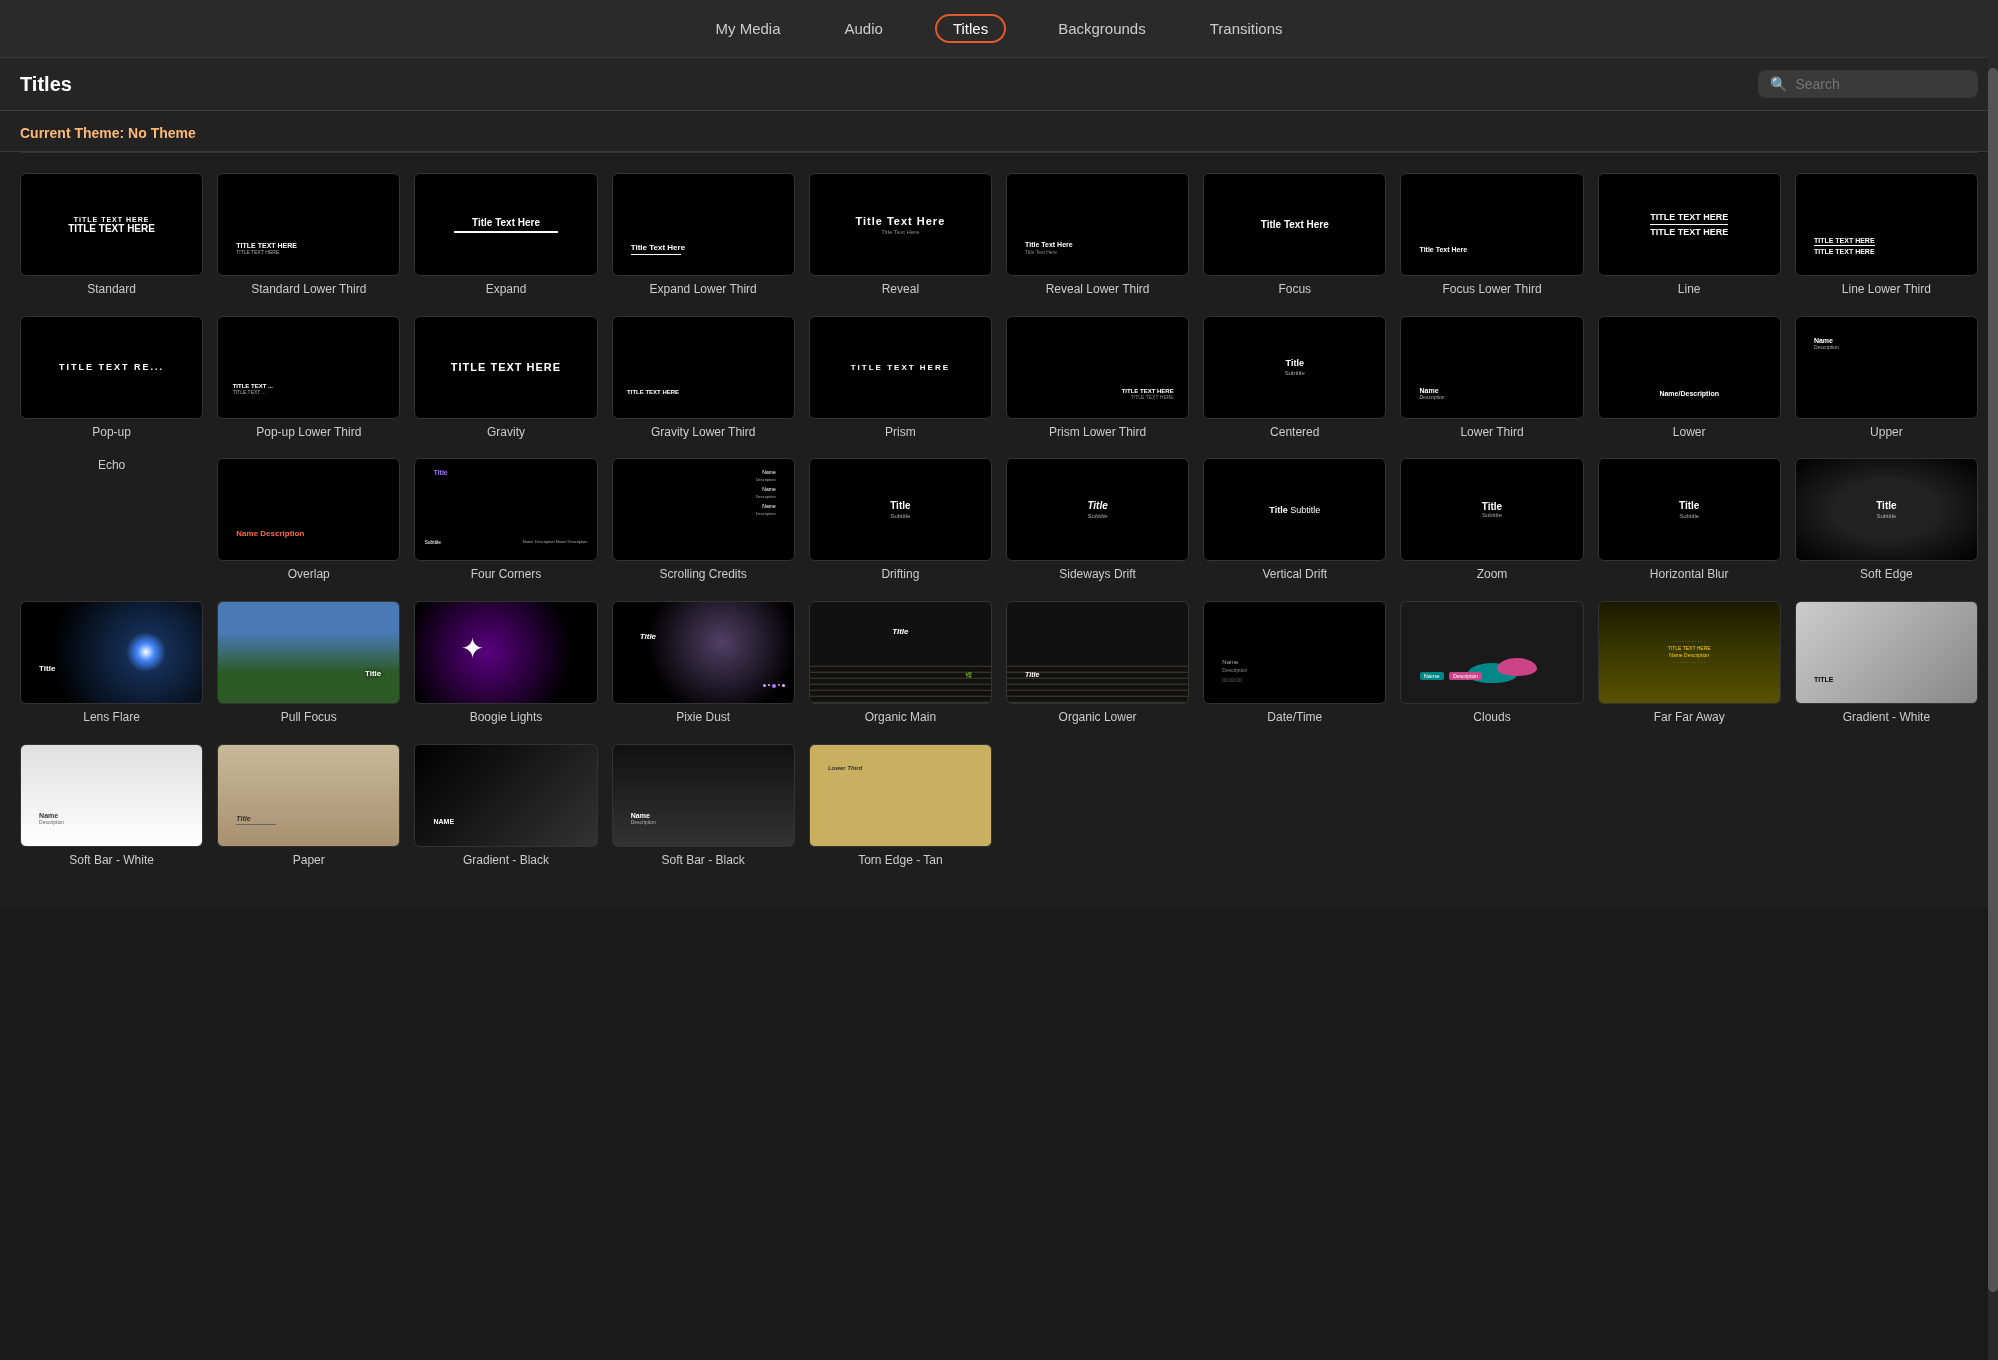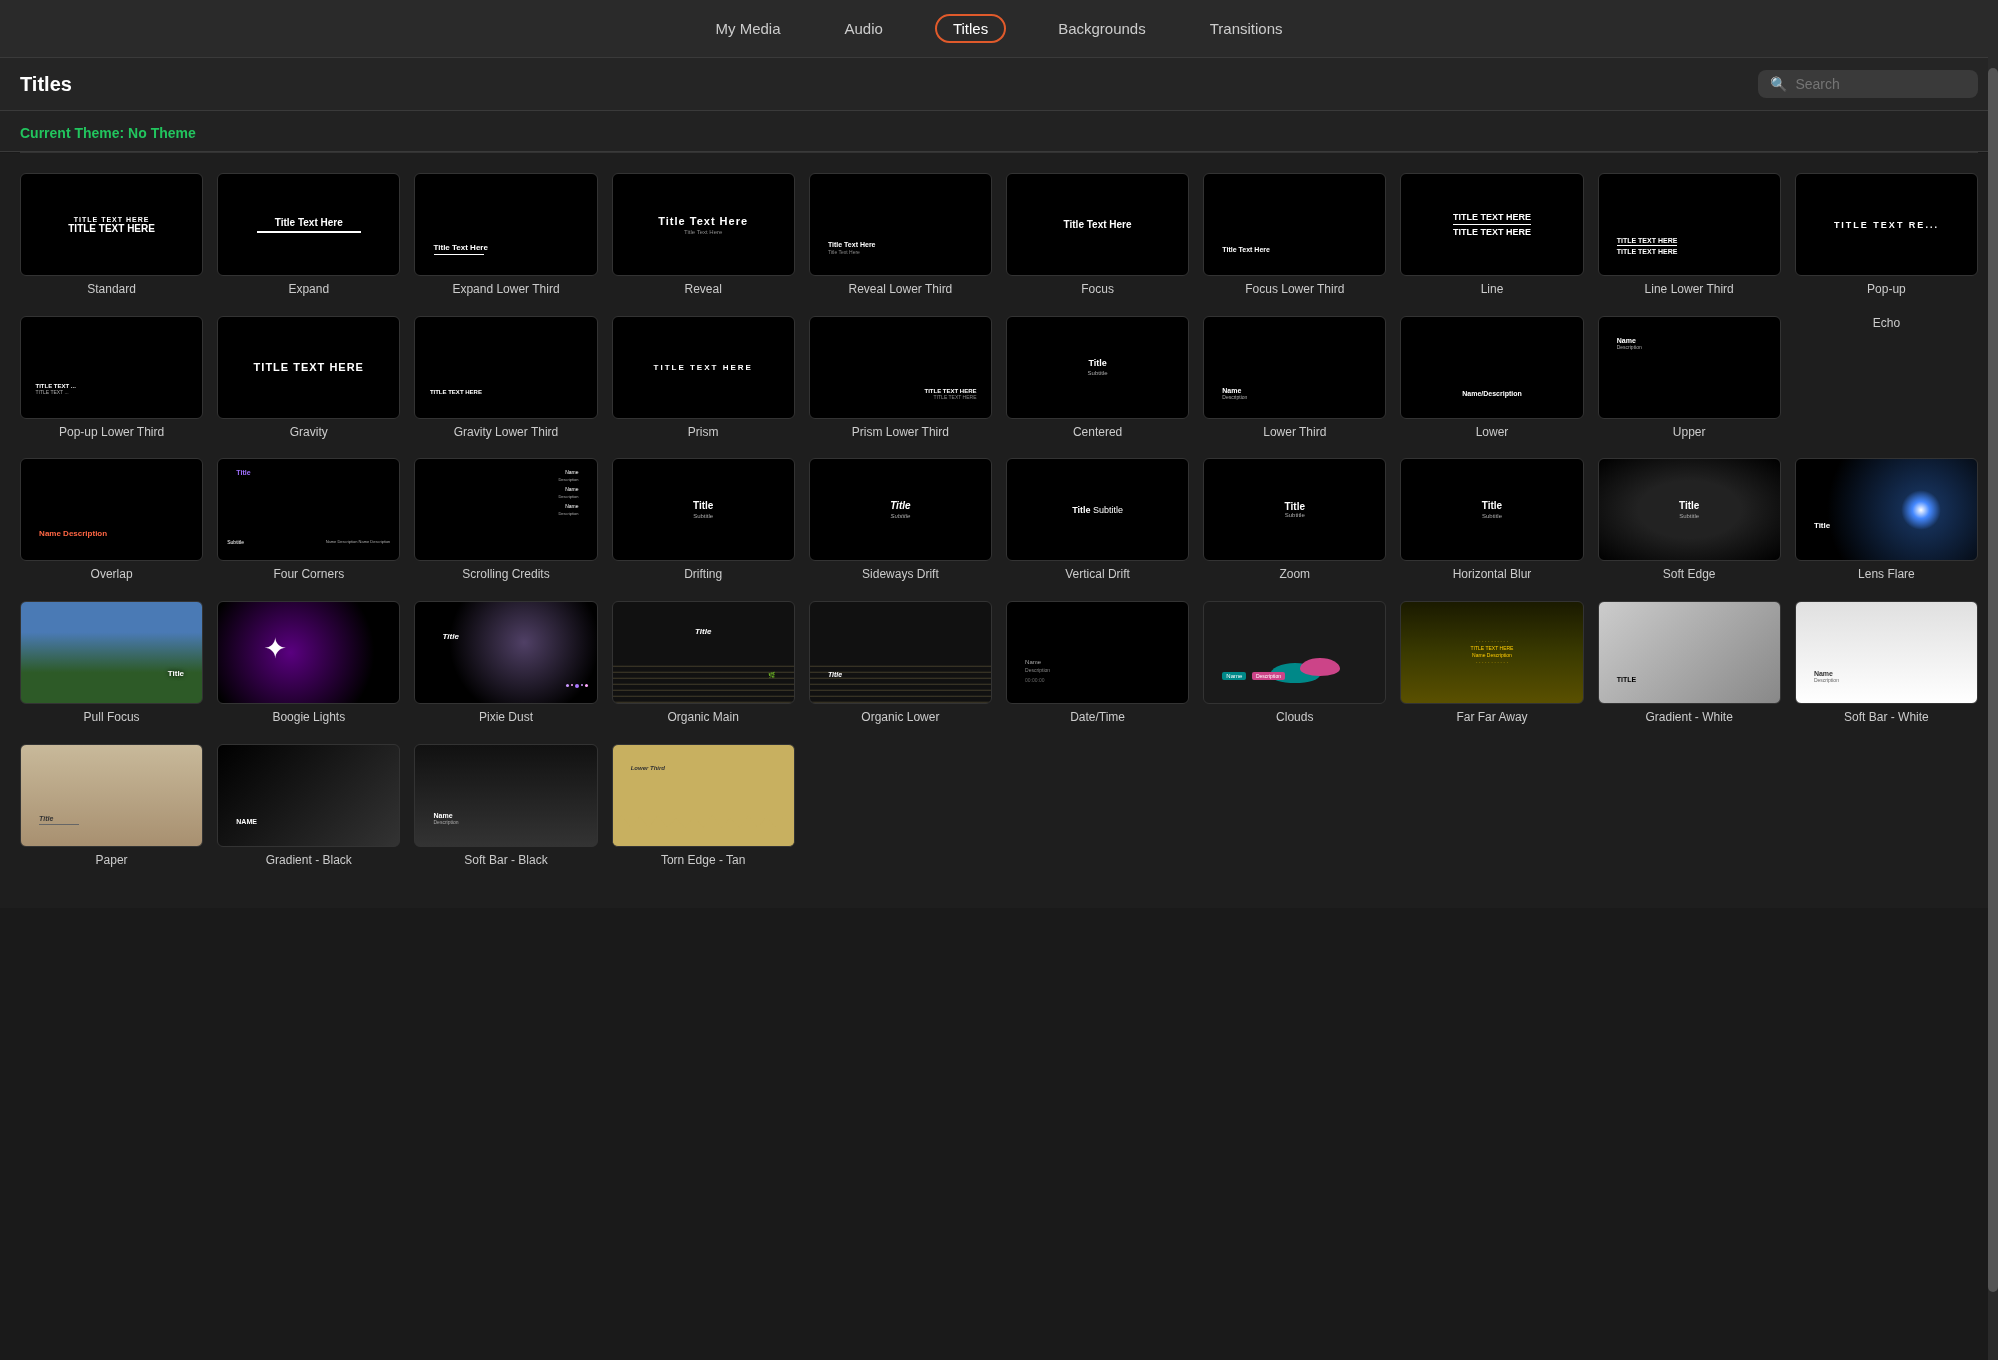--- a/index.html
+++ b/index.html
@@ -76,21 +76,21 @@
 
     
     .theme-bar {
       padding: 14px 20px 10px 20px;
       background: #222;
       border-bottom: 1px solid #3a3a3a;
     }
     .theme-label {
       font-size: 14px;
       font-weight: 700;
-      color: #22c55e;
+      color: #fdba74;
       text-align: right;
     }
 
     
     .main-content {
       padding: 20px 20px;
       background: #1e1e1e;
       display: flex;
       flex-direction: column;
       gap: 0;
@@ -201,20 +201,29 @@
     <div class="thumb-item">
       <div class="thumb-img bg-black">
         <div class="thumb-inner">
           <div class="thumb-text-white" style="font-size:7px; text-transform:uppercase; letter-spacing:1px;">TITLE TEXT HERE</div>
           <div class="thumb-text-white" style="font-size:10px; font-weight:900; text-transform:uppercase;">TITLE TEXT HERE</div>
         </div>
       </div>
       <span class="thumb-label">Standard</span>
     </div>
 
+    <div class="thumb-item">
+      <div class="thumb-img bg-black">
+        <div style="position:absolute; bottom:20%; left:10%;">
+          <div style="font-size:7px; font-weight:700; color:#fff; text-transform:uppercase;">TITLE TEXT HERE</div>
+          <div style="font-size:5px; color:#aaa; text-transform:uppercase;">TITLE TEXT HERE</div>
+        </div>
+      </div>
+      <span class="thumb-label">Standard Lower Third</span>
+    </div>
 
     <div class="thumb-item">
       <div class="thumb-img bg-black">
         <div class="thumb-inner">
           <div style="font-size:10px; font-weight:600; color:#fff;">Title Text Here</div>
           <div class="underline-bar"></div>
         </div>
       </div>
       <span class="thumb-label">Expand</span>
     </div>

